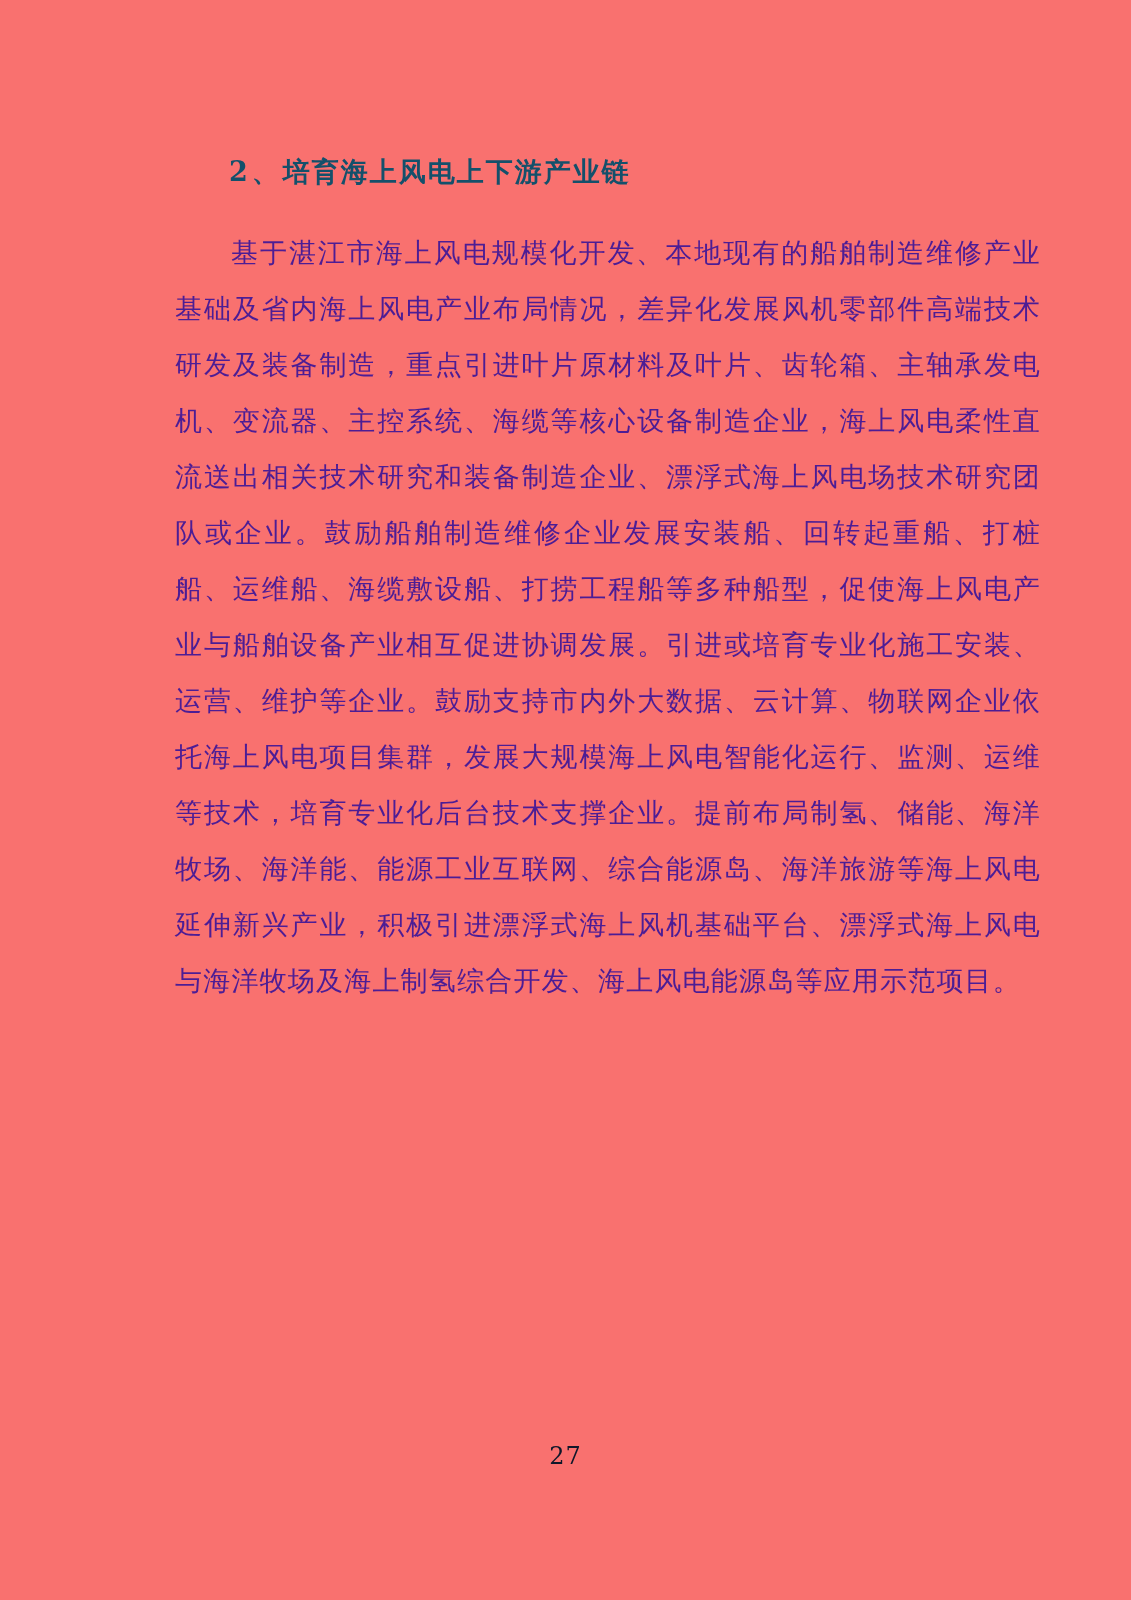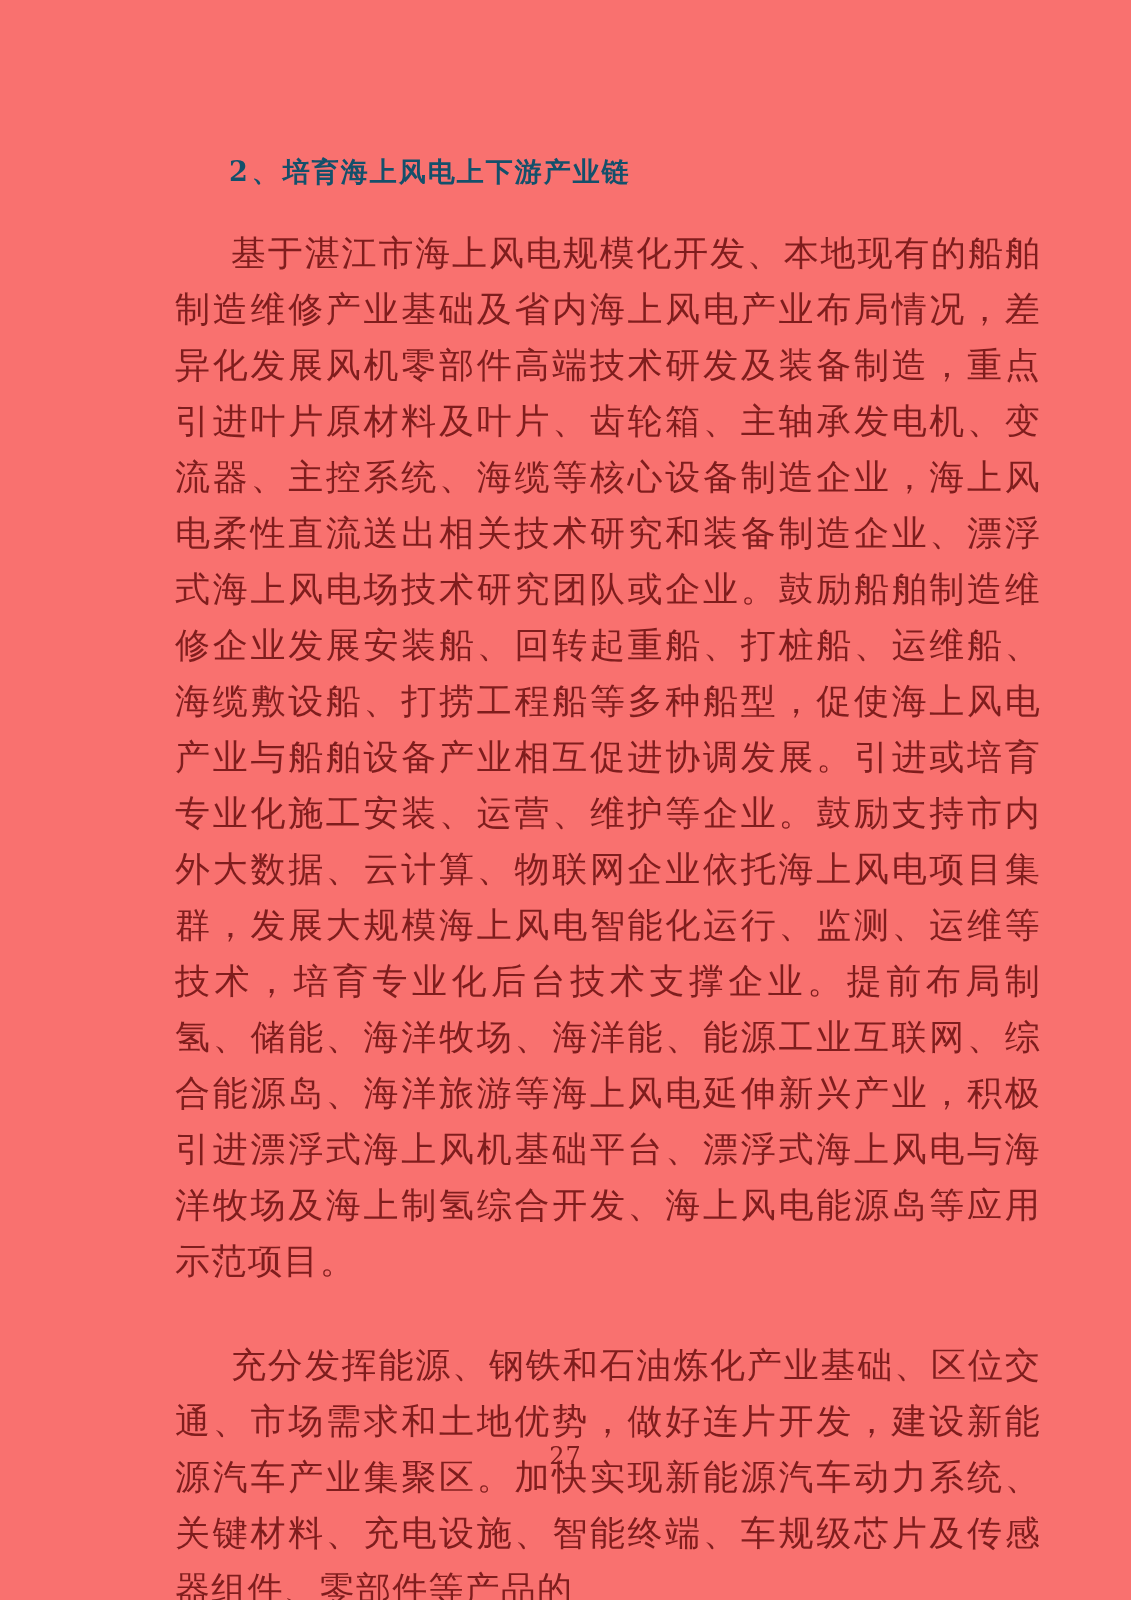--- a/index.html
+++ b/index.html
@@ -27,39 +27,39 @@
     font-weight: bold;
     letter-spacing: 2px;
     line-height: 1.6;
     margin: 0 0 18px 0;
     text-indent: 54px;
   }
   .heading .num {
     letter-spacing: 4px;
   }
   .para {
-    color: #7f1d1d;
+    color: #4c1d95;
     font-family: "DejaVu Serif", serif;
-    font-size: 35px;
+    font-size: 27px;
     line-height: 56px;
     letter-spacing: 1.2px;
     text-align: justify;
     text-justify: inter-ideograph;
     margin: 0 0 12px 0;
     text-indent: 56px;
   }
   .spacer-sm { height: 14px; }
   .spacer-md { height: 22px; }
   .page-number {
     position: absolute;
     left: 0;
     right: 0;
     bottom: 130px;
     text-align: center;
-    color: #7f1d1d;
+    color: #0f172a;
     font-family: "DejaVu Serif", serif;
     font-size: 24px;
     letter-spacing: 1px;
   }
 </style>
 </head>
 <body>
 
 <div class="page">
 
@@ -69,17 +69,16 @@
 
   <div class="spacer-sm"></div>
 
   <p class="para">基于湛江市海上风电规模化开发、本地现有的船舶制造维修产业基础及省内海上风电产业布局情况，差异化发展风机零部件高端技术研发及装备制造，重点引进叶片原材料及叶片、齿轮箱、主轴承发电机、变流器、主控系统、海缆等核心设备制造企业，海上风电柔性直流送出相关技术研究和装备制造企业、漂浮式海上风电场技术研究团队或企业。鼓励船舶制造维修企业发展安装船、回转起重船、打桩船、运维船、海缆敷设船、打捞工程船等多种船型，促使海上风电产业与船舶设备产业相互促进协调发展。引进或培育专业化施工安装、运营、维护等企业。鼓励支持市内外大数据、云计算、物联网企业依托海上风电项目集群，发展大规模海上风电智能化运行、监测、运维等技术，培育专业化后台技术支撑企业。提前布局制氢、储能、海洋牧场、海洋能、能源工业互联网、综合能源岛、海洋旅游等海上风电延伸新兴产业，积极引进漂浮式海上风机基础平台、漂浮式海上风电与海洋牧场及海上制氢综合开发、海上风电能源岛等应用示范项目。</p>
 
   <div class="spacer-md"></div>
 
 
   <div class="spacer-sm"></div>
 
-  <p class="para">充分发挥能源、钢铁和石油炼化产业基础、区位交通、市场需求和土地优势，做好连片开发，建设新能源汽车产业集聚区。加快实现新能源汽车动力系统、关键材料、充电设施、智能终端、车规级芯片及传感器组件、零部件等产品的</p>
 
   <div class="page-number">27</div>
 
 </div>
 
 </body></html>

